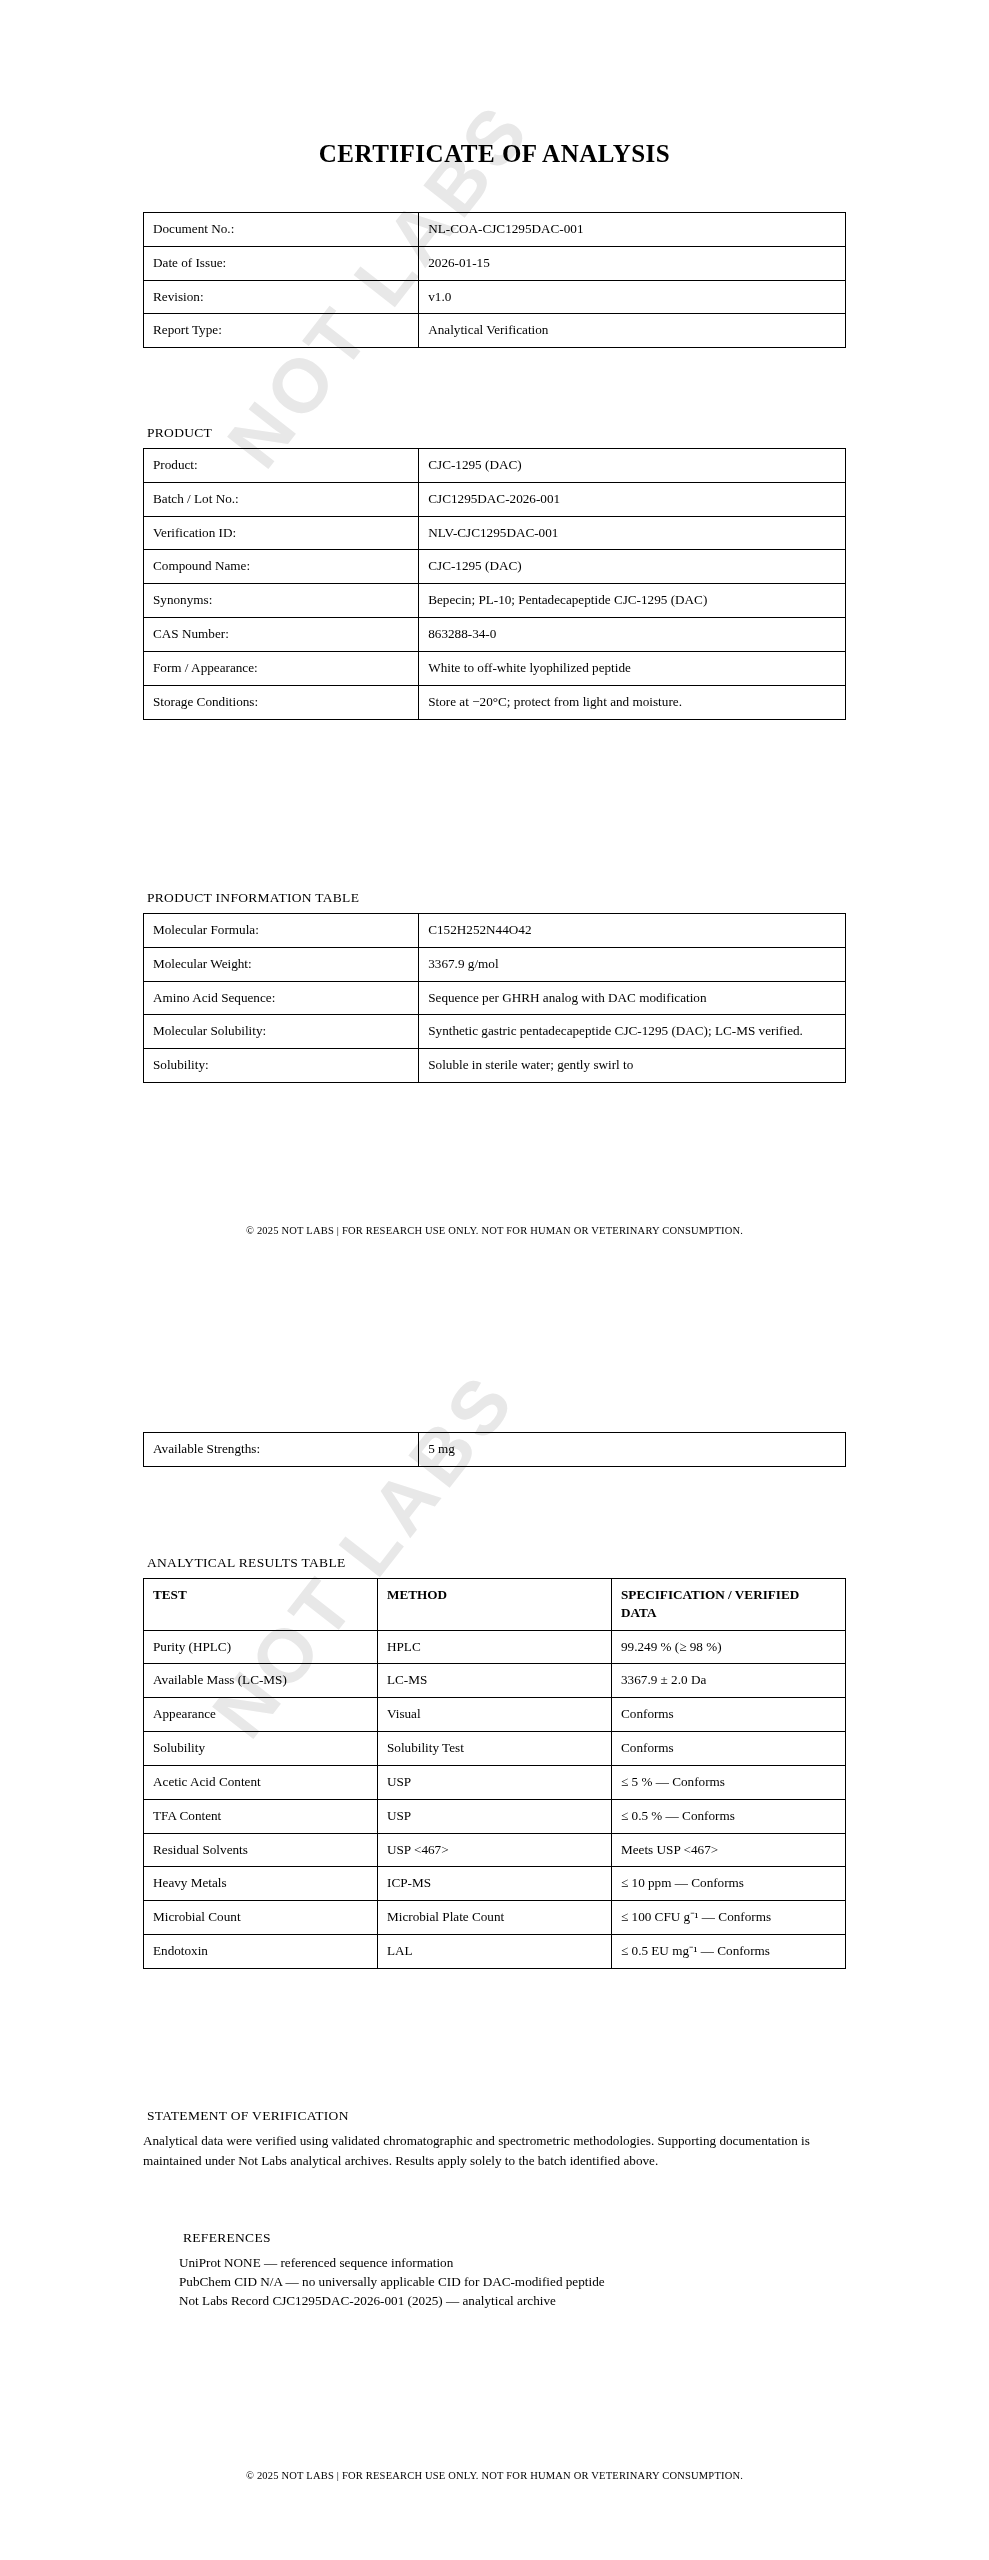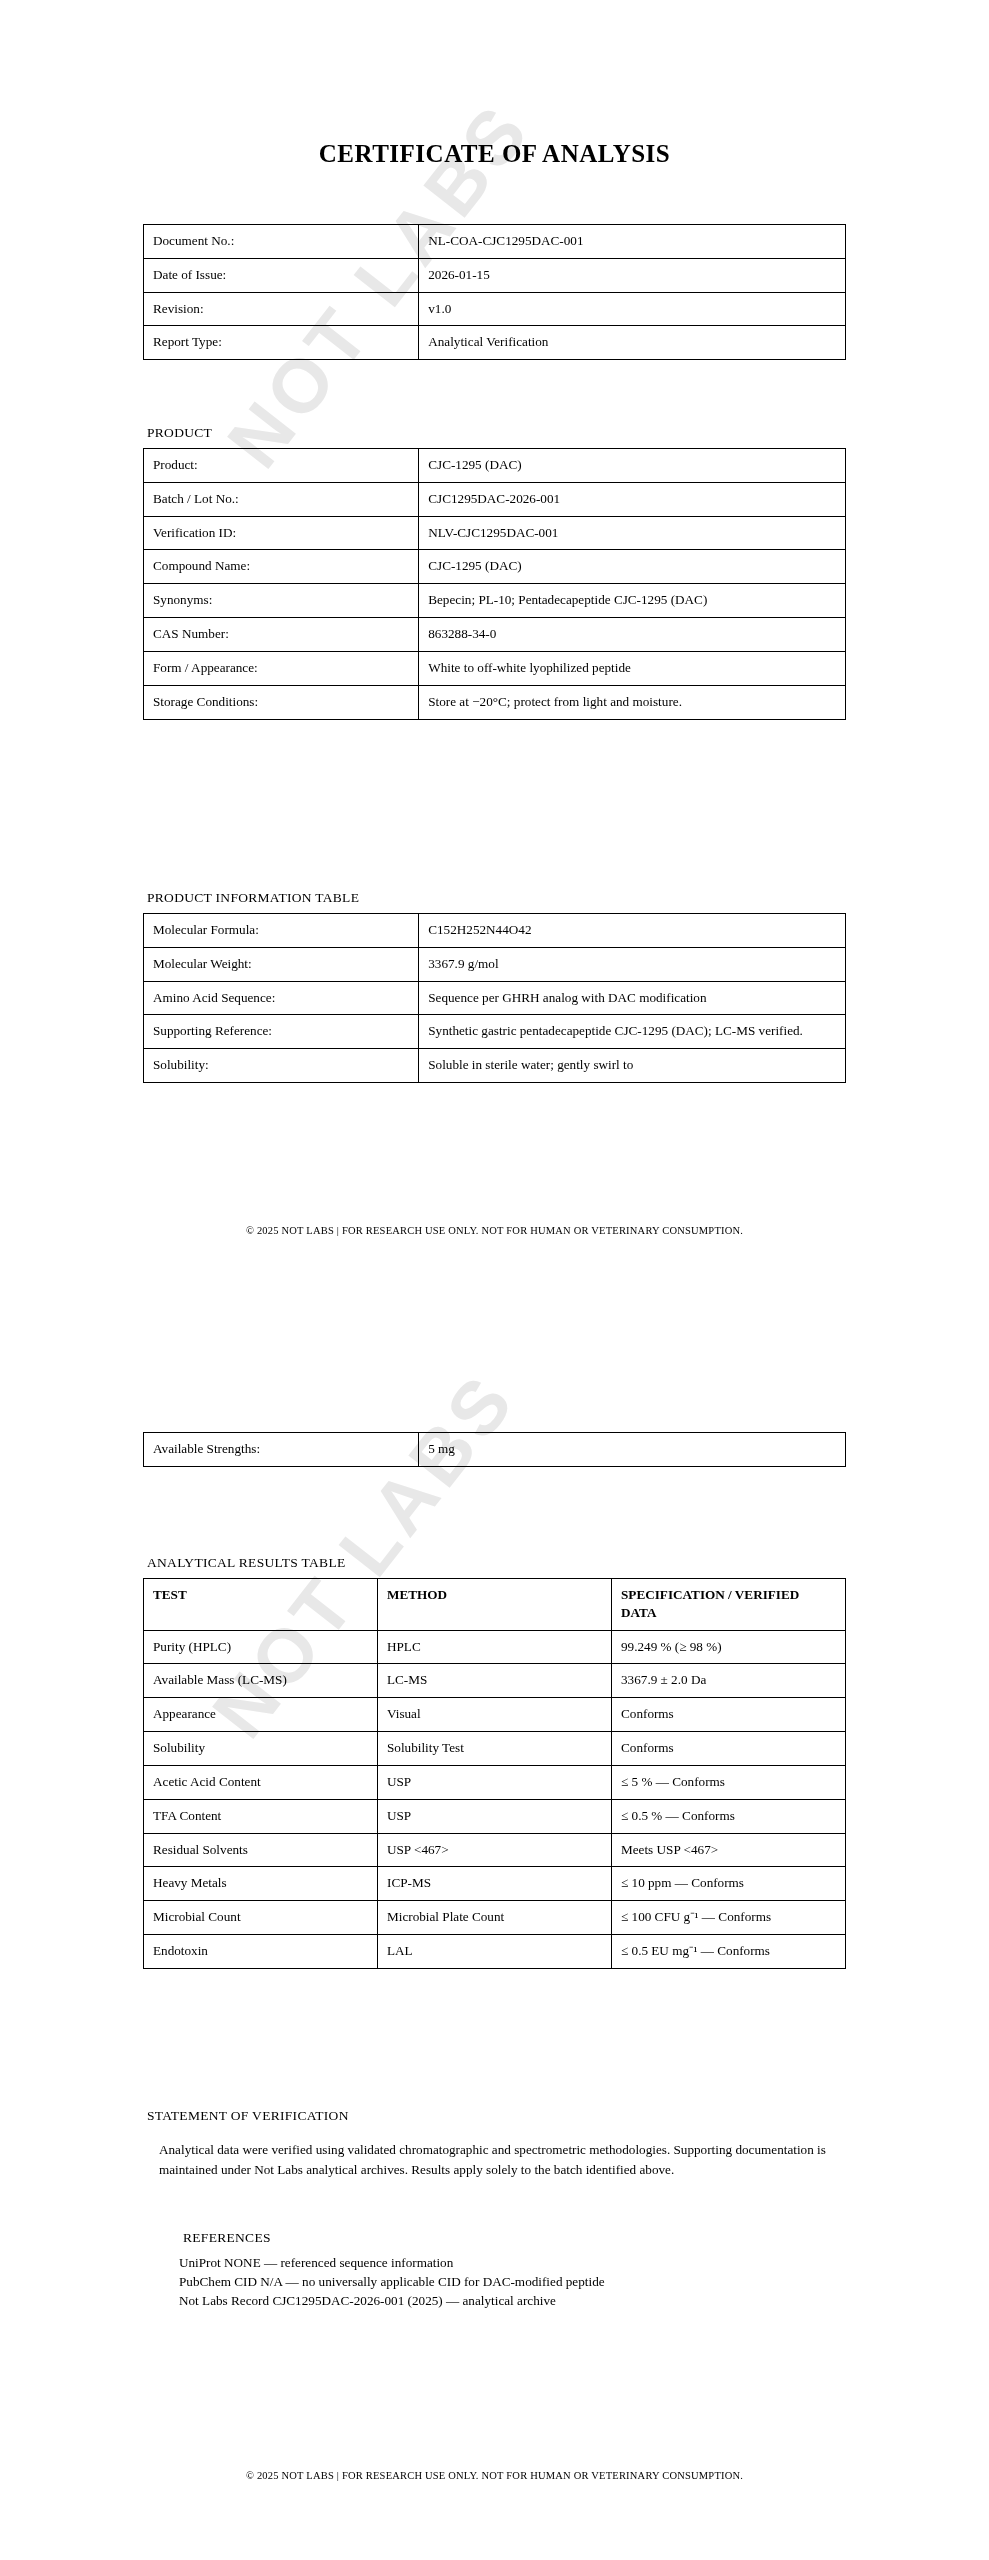--- a/index.html
+++ b/index.html
@@ -97,21 +97,21 @@
   table.results th { font-weight: bold; }
   .footer-note {
     text-align: center;
     font-size: 10.5px;
     letter-spacing: 0.2px;
     font-family: "Liberation Serif", serif;
   }
   .body-text {
     font-size: 13.2px;
     line-height: 1.5;
-    margin: 16px;
+    margin: 0;
     font-family: "Liberation Serif", serif;
   }
   .ref-line {
     font-size: 13.2px;
     line-height: 1.45;
     font-family: "Liberation Serif", serif;
   }
 </style>
 </head>
 <body>
@@ -124,21 +124,21 @@
   </div>
 
   <div class="content">
 
     <div class="sheet" style="top:140px;">
       <div class="inner">
         <h1 class="doc-title">CERTIFICATE OF ANALYSIS</h1>
       </div>
     </div>
 
-    <div class="sheet" style="top:224px;">
+    <div class="sheet" style="top:212px;">
       <div class="inner">
         <table class="doc">
           <tbody>
             <tr>
               <td class="label">Document No.:</td>
               <td>NL-COA-CJC1295DAC-001</td>
             </tr>
             <tr>
               <td class="label">Date of Issue:</td>
               <td>2026-01-15</td>
@@ -209,21 +209,21 @@
             </tr>
             <tr>
               <td class="label">Molecular Weight:</td>
               <td>3367.9 g/mol</td>
             </tr>
             <tr>
               <td class="label">Amino Acid Sequence:</td>
               <td>Sequence per GHRH analog with DAC modification</td>
             </tr>
             <tr>
-              <td class="label">Supporting Reference:</td>
+              <td class="label">Molecular Solubility:</td>
               <td>Synthetic gastric pentadecapeptide CJC-1295 (DAC); LC-MS verified.</td>
             </tr>
             <tr>
               <td class="label">Solubility:</td>
               <td>Soluble in sterile water; gently swirl to</td>
             </tr>
           </tbody>
         </table>
       </div>
     </div>

